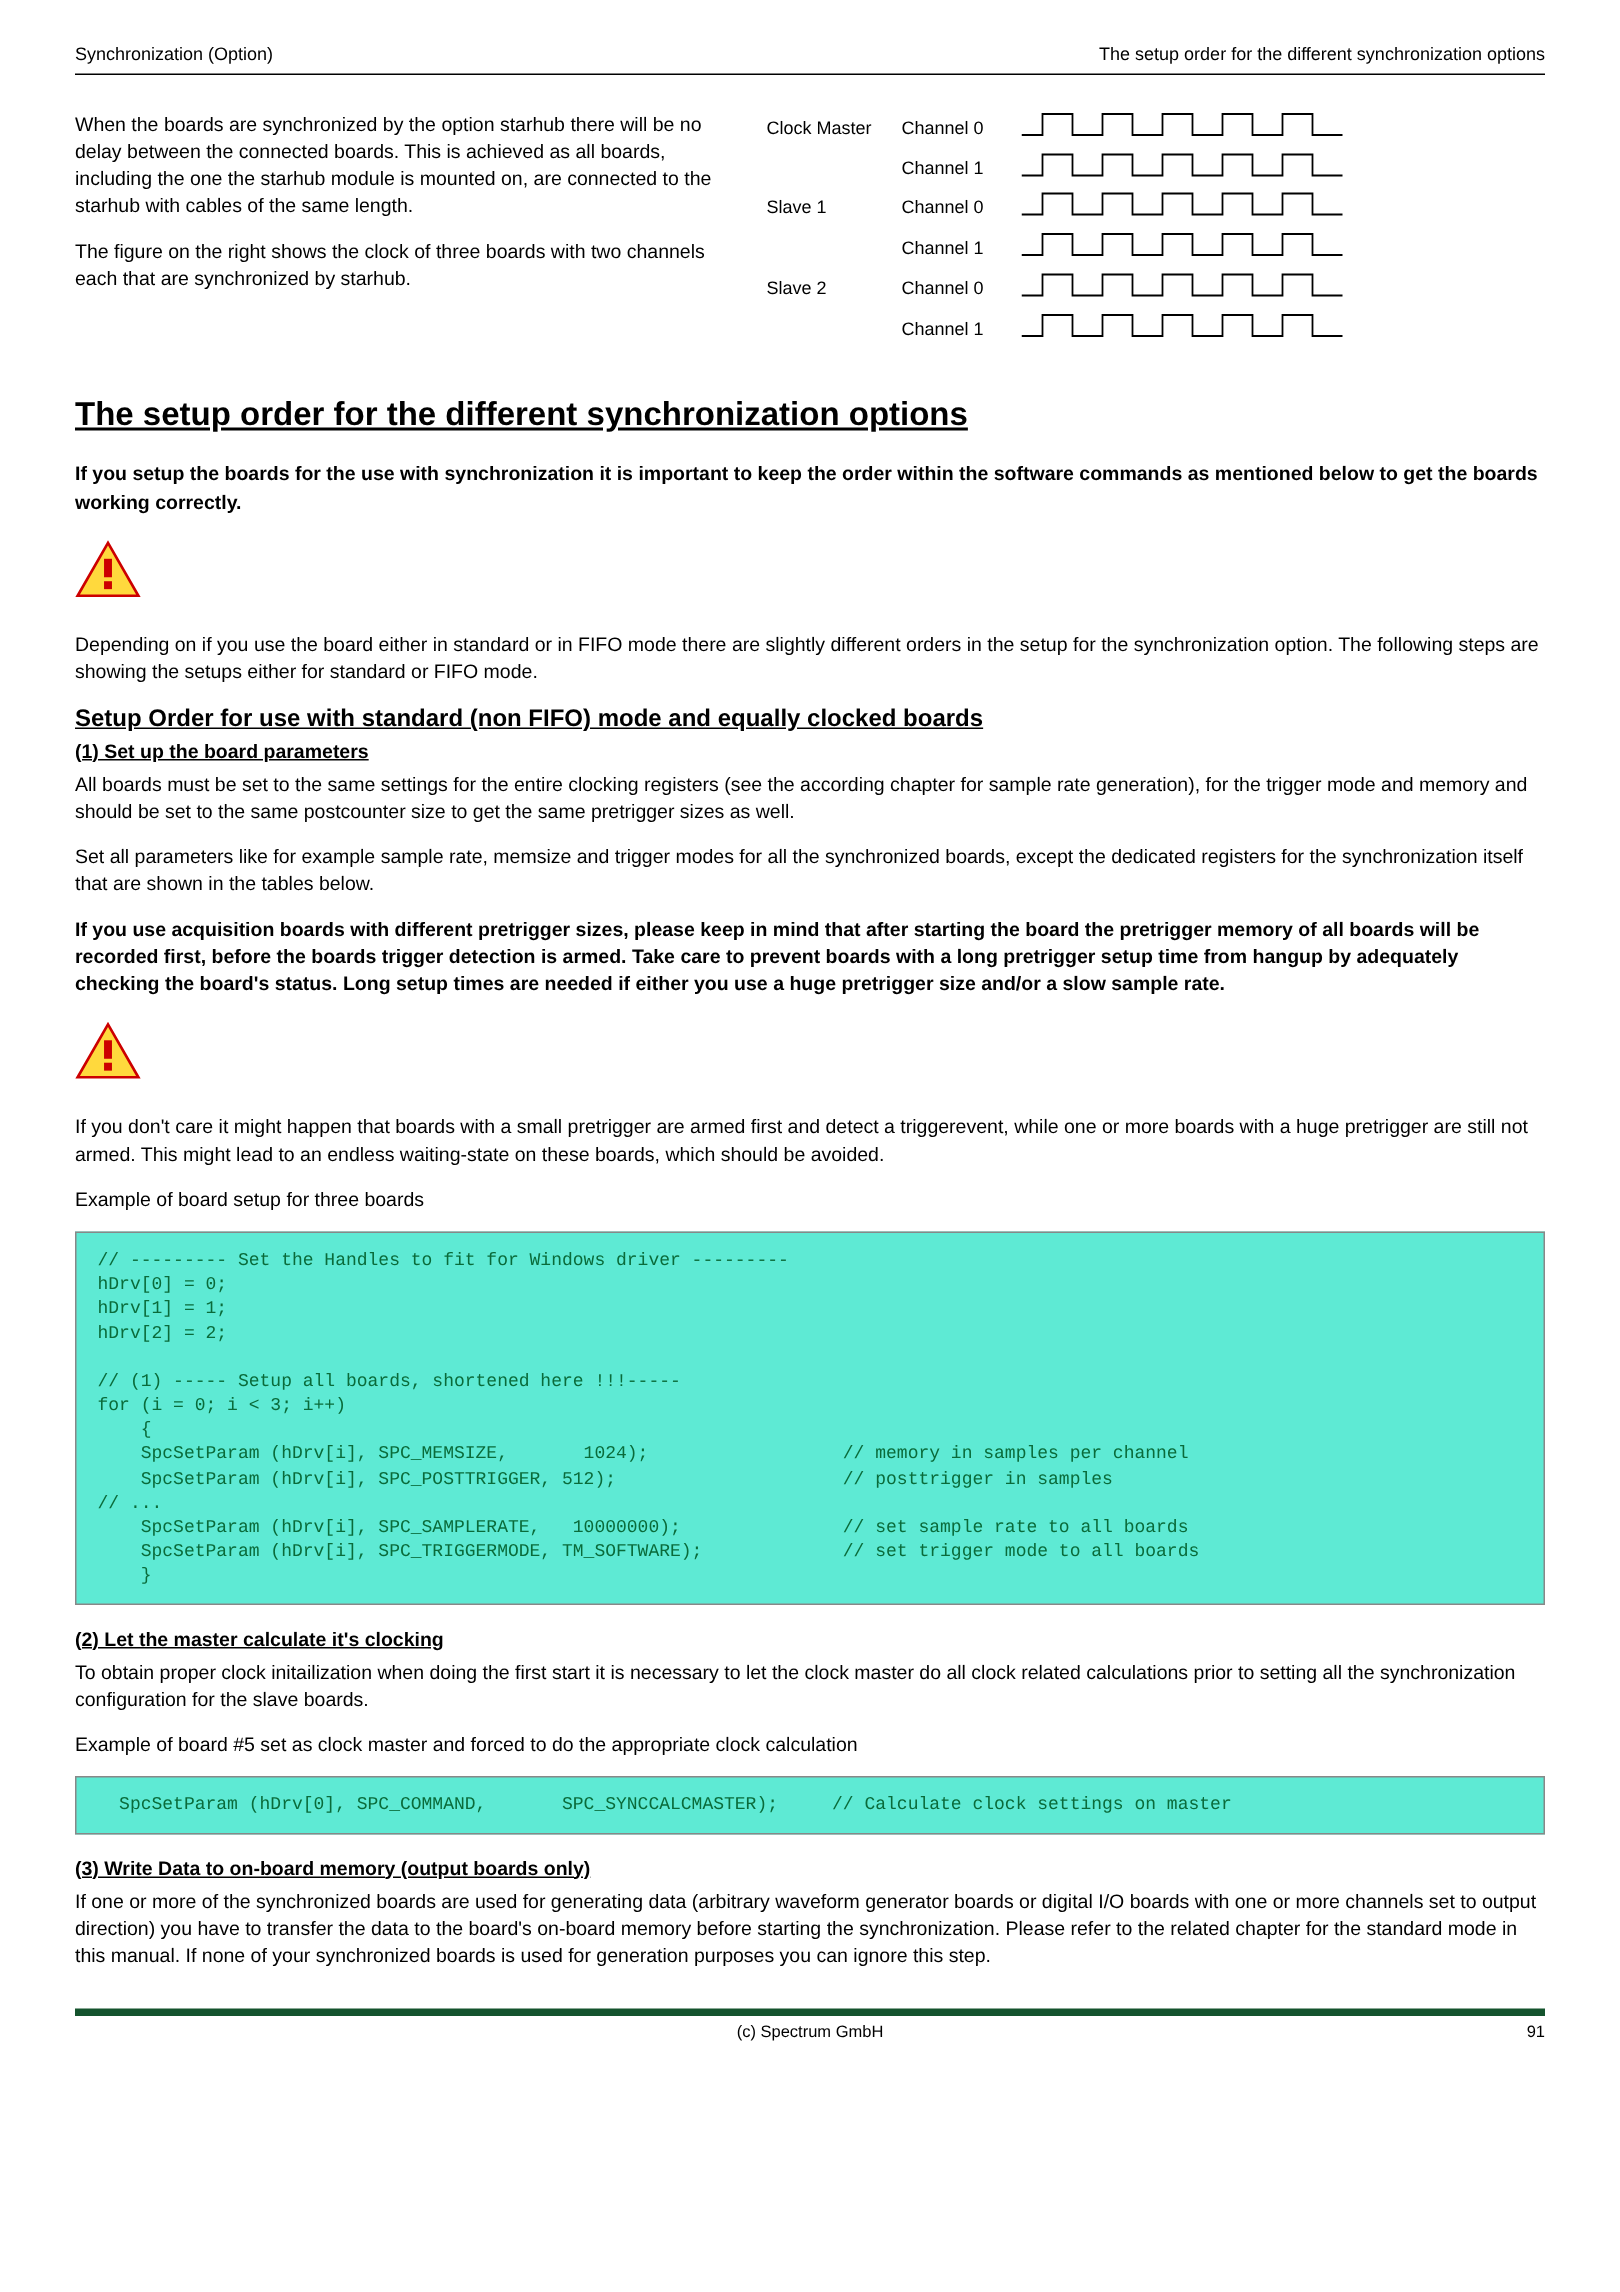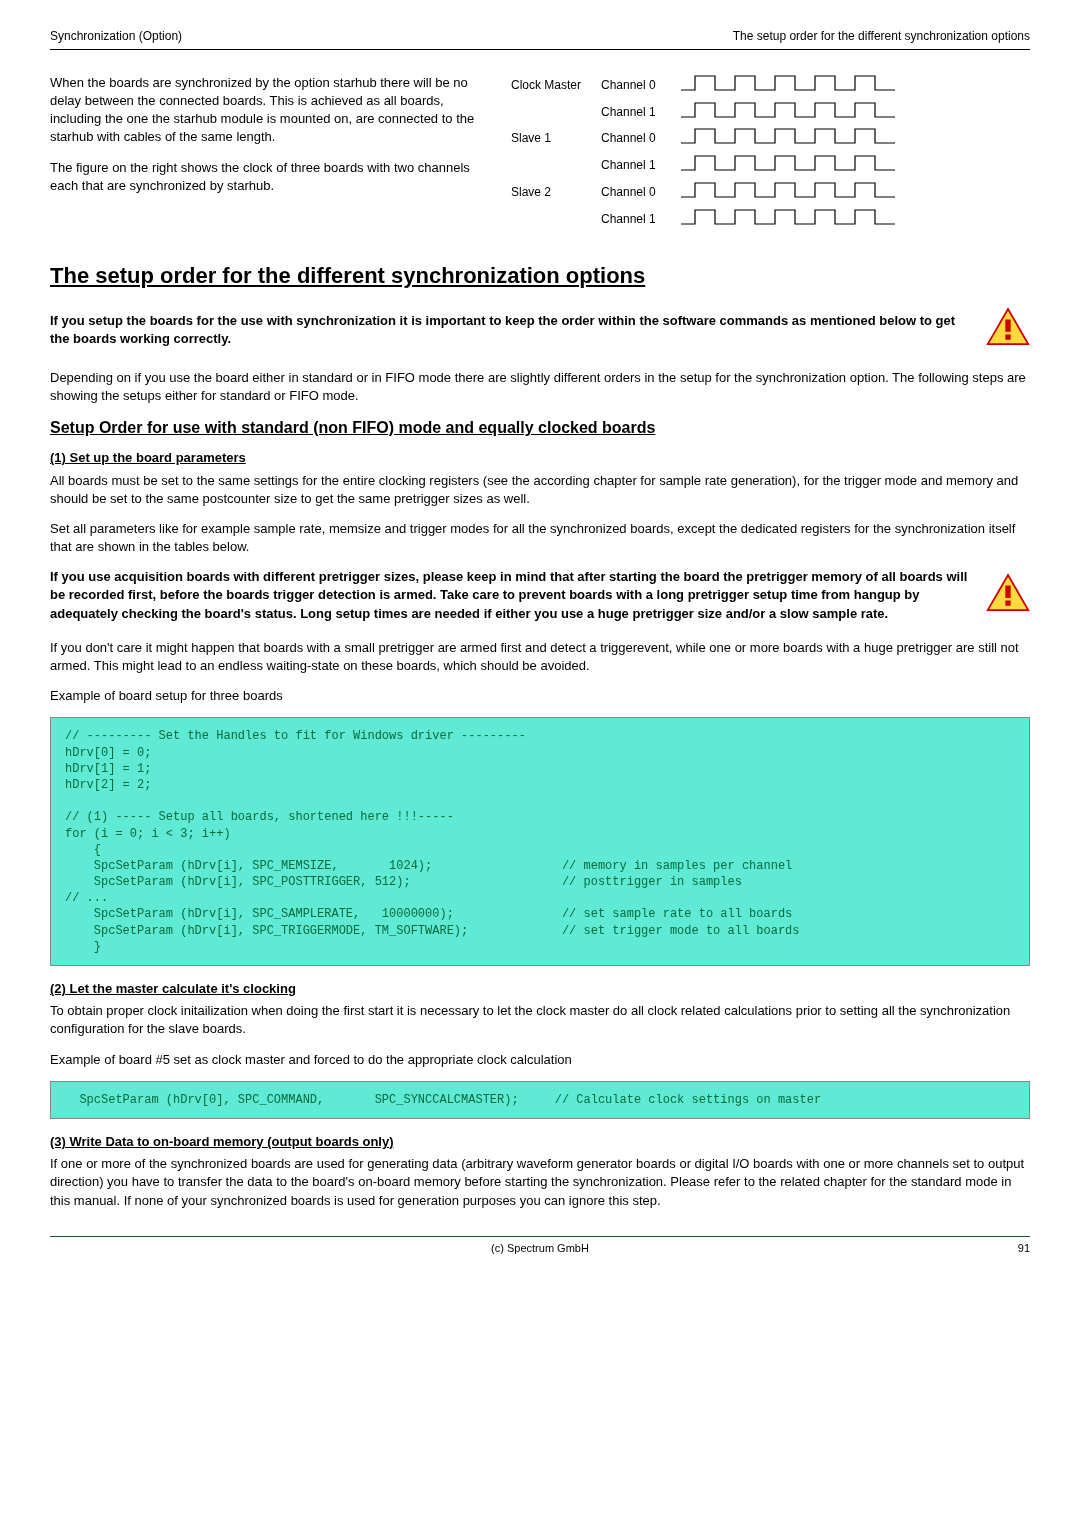--- a/index.html
+++ b/index.html
@@ -43,34 +43,34 @@
   .h1 {
     font-size: 22px;
     font-weight: bold;
     text-decoration: underline;
     margin-bottom: 16px;
   }
   .h2 {
     font-size: 16px;
     font-weight: bold;
     text-decoration: underline;
-    margin-bottom: 10px;
   }
   .h3 {
     font-size: 13px;
     font-weight: bold;
     text-decoration: underline;
     margin-bottom: 4px;
   }
   p { margin-bottom: 12px; }
   .warning-row {
     display: flex;
-    align-items: center;
+    align-items: flex-start;
     gap: 16px;
     margin-bottom: 16px;
+    flex-direction: column;
   }
   .warning-text {
     flex: 1;
     font-weight: bold;
     color: #000;
   }
   .warning-icon {
     flex: 0 0 44px;
   }
   .code-block {
@@ -82,21 +82,21 @@
     color: #0a6b3a;
     white-space: pre;
     overflow-x: auto;
     margin-bottom: 14px;
     line-height: 1.35;
   }
   .footer {
     display: flex;
     justify-content: space-between;
     font-size: 11px;
-    border-top: 1px solid #14532d;
+    border-top: 5px solid #14532d;
     padding-top: 4px;
     margin-top: 26px;
   }
   .footer-left { flex:1; }
   .footer-center { flex:1; text-align:center; }
   .footer-right { flex:1; text-align:right; }
 </style>
 </head>
 <body>
 

